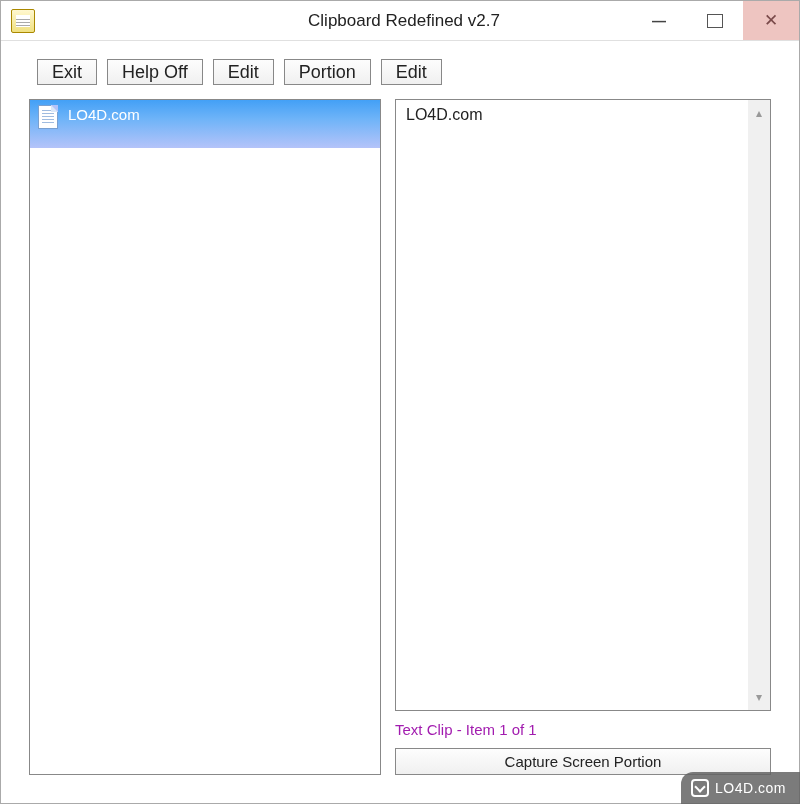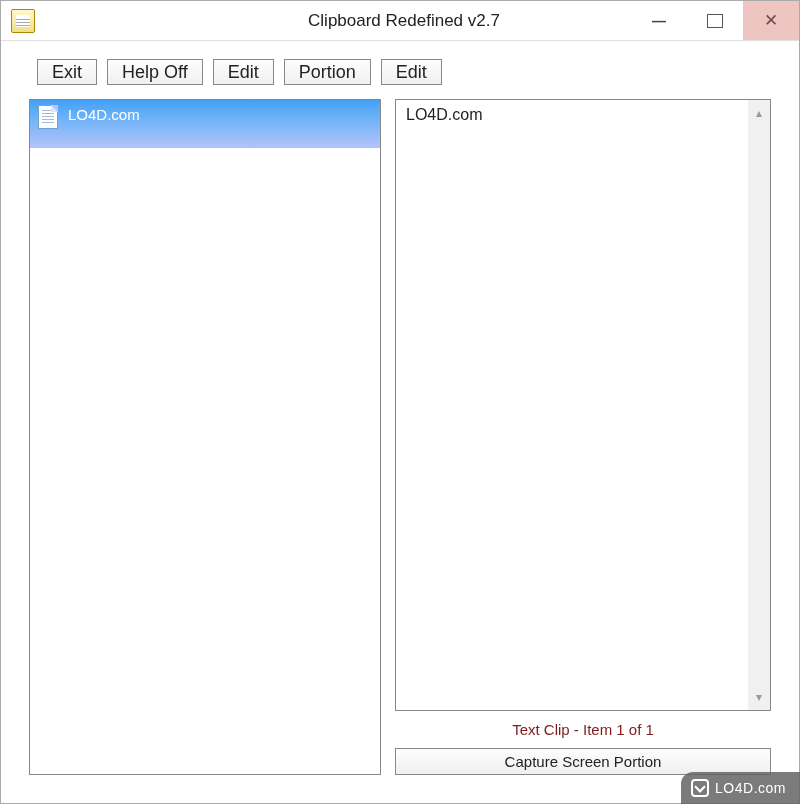--- a/index.html
+++ b/index.html
@@ -194,24 +194,23 @@
       justify-content: space-between;
       align-items: center;
       padding: 6px 0;
     }
     .scroll-arrow {
       color: #999;
       font-size: 12px;
       user-select: none;
     }
     .status-label {
-      text-align: center;
       padding: 10px 0 10px 0;
       font-size: 15px;
-      color: #7f1d1d;
+      color: #a21caf;
     }
     .capture-btn {
       width: 100%;
       background: linear-gradient(#fdfdfd, #f0f0f0);
       border: 1px solid #888;
       font-family: inherit;
       font-size: 15px;
       padding: 4px 0;
       color: #222;
       cursor: pointer;

